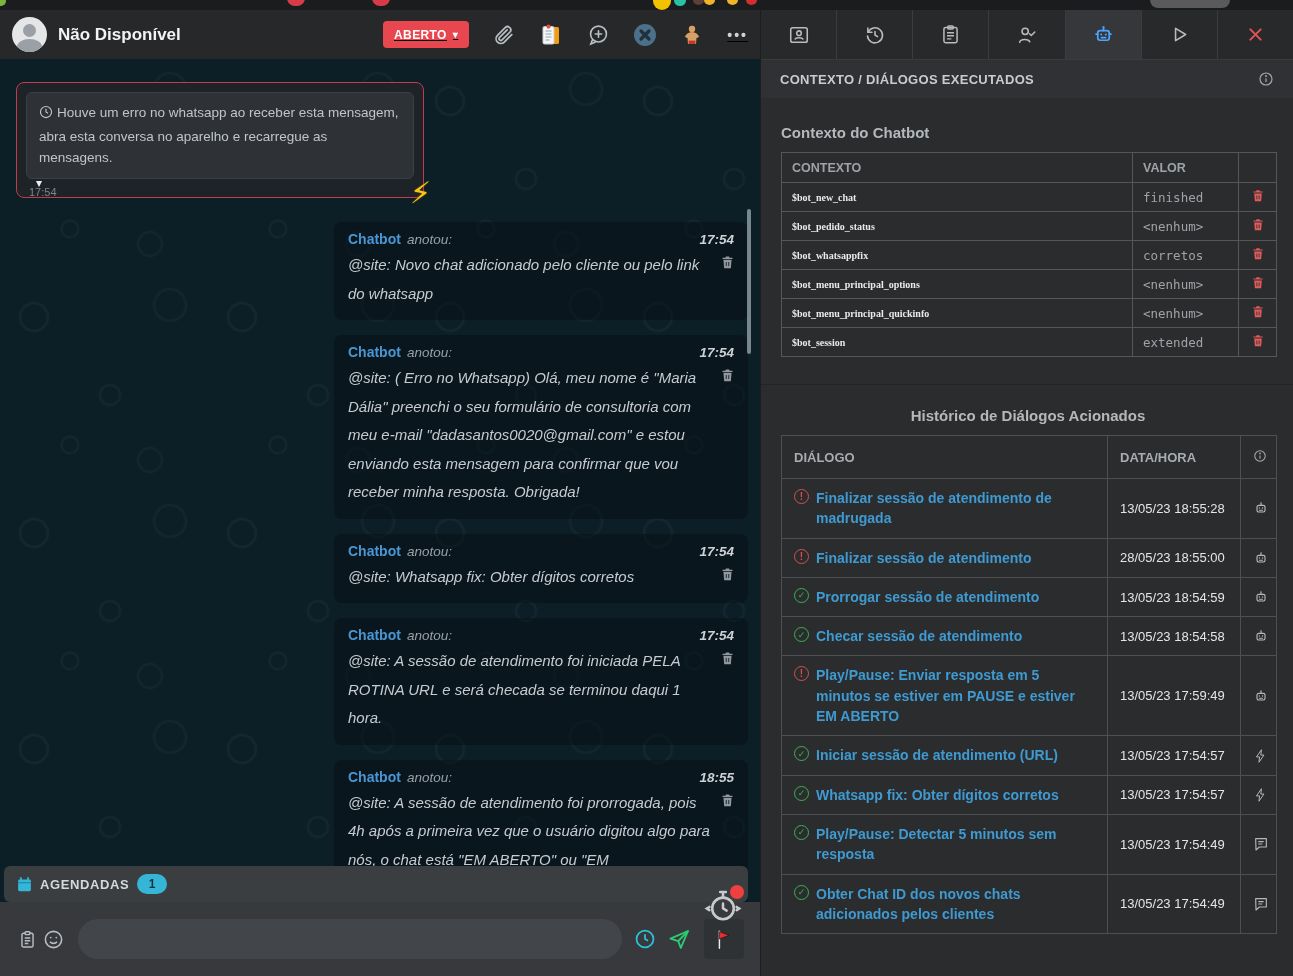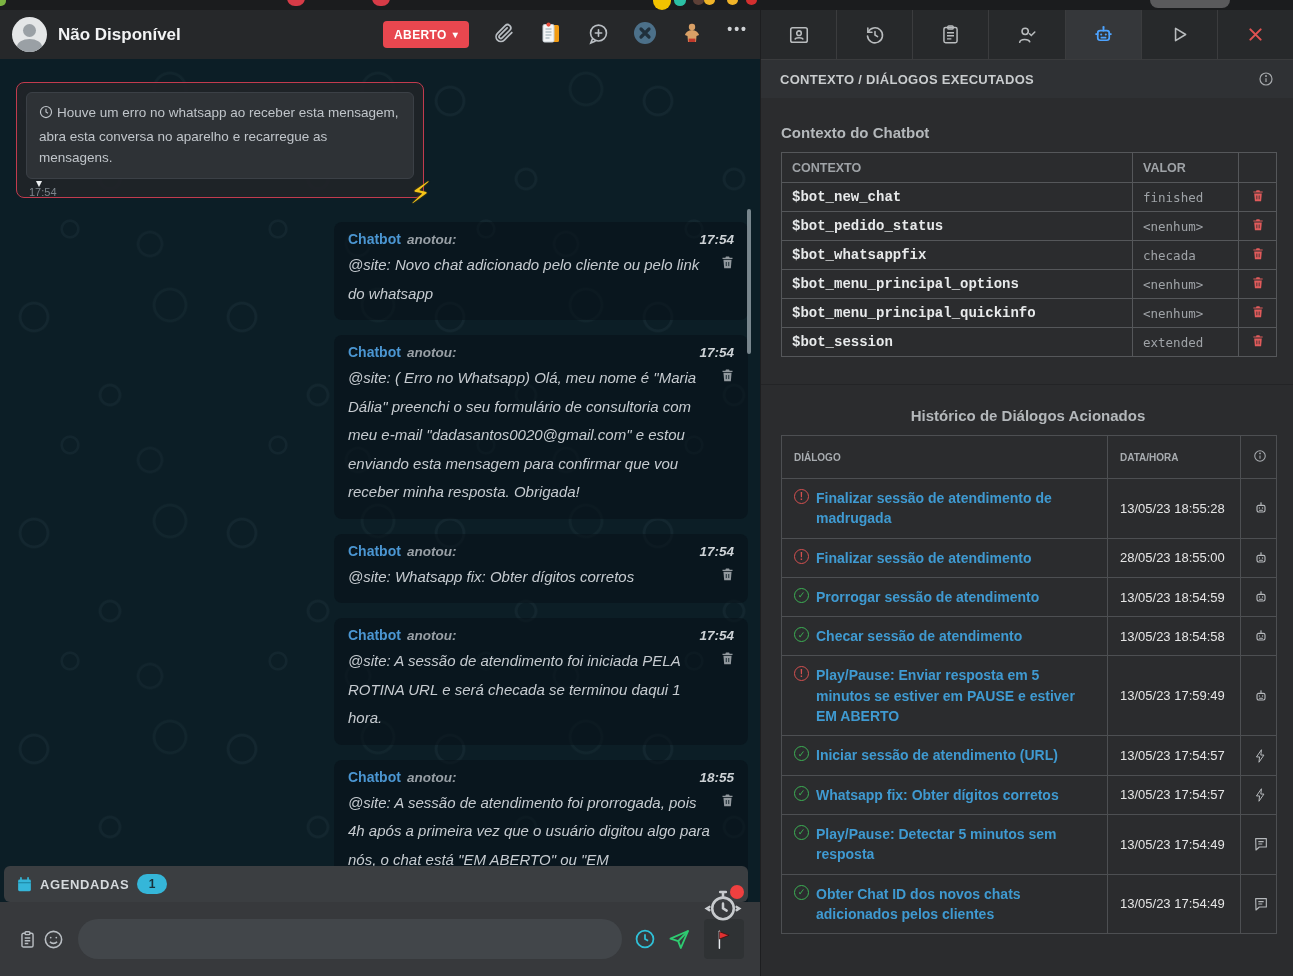--- a/index.html
+++ b/index.html
@@ -15,21 +15,21 @@
   .main{position:absolute;top:10px;left:0;width:1270px;height:966px;display:flex;}
   .chat-col{position:relative;width:760px;height:966px;flex:none;overflow:hidden;}
   .right-panel{position:relative;width:533px;height:966px;flex:none;background:#2b2c2e;border-left:1px solid #1d1e20;box-sizing:border-box;}
 
   
   .chat-header{position:absolute;top:0;left:0;right:0;height:49px;background:#26282a;display:flex;align-items:center;z-index:10;padding:0 12px;box-sizing:border-box;}
   .avatar{width:35px;height:35px;border-radius:50%;background:#e4e6e7;position:relative;overflow:hidden;flex:none;}
   .avatar:before{content:"";position:absolute;left:11px;top:7px;width:13px;height:13px;border-radius:50%;background:#9aa0a5;}
   .avatar:after{content:"";position:absolute;left:5px;top:22px;width:25px;height:16px;border-radius:50%;background:#9aa0a5;}
   .chat-title{color:#f2f3f4;font-size:17px;font-weight:bold;margin-left:11px;}
-  .hdr-right{margin-left:auto;display:flex;align-items:flex-start;gap:23px;}
+  .hdr-right{margin-left:auto;display:flex;align-items:center;gap:23px;text-decoration:underline;}
   .status-btn{background:#e8474f;color:#fff;font-size:12px;font-weight:bold;letter-spacing:.4px;border:none;border-radius:4px;height:27px;padding:0 11px;display:flex;align-items:center;gap:6px;cursor:pointer;}
   .status-btn .caret{font-size:10px;line-height:1;}
   .hicon{width:24px;height:24px;display:flex;align-items:center;justify-content:center;cursor:pointer;}
   .hicon svg{display:block;}
   .dots{color:#cfd2d5;font-size:14px;letter-spacing:2px;font-weight:bold;cursor:pointer;}
 
   
   .chat-body{position:absolute;top:49px;left:0;right:0;bottom:0;background-color:#0c1e26;
     background-image:
       radial-gradient(circle 16px at 34px 42px, rgba(160,200,212,0) 12px, rgba(160,200,212,.055) 13px, rgba(160,200,212,.055) 14.5px, rgba(160,200,212,0) 16px),
@@ -45,21 +45,21 @@
   .error-inner .clock-ic{display:inline-block;vertical-align:-2px;margin-right:4px;}
   .error-time{color:#7d858c;font-size:11px;margin:7px 0 0 3px;}
   .error-caret{position:absolute;left:19px;bottom:7px;color:#eceff1;font-size:12px;cursor:pointer;}
   .bolt-decal{position:absolute;top:36px;right:-15px;font-size:30px;color:#f5c518;text-shadow:0 0 2px #7a5a00;z-index:4;font-style:normal;}
 
   
   .messages{position:absolute;left:334px;top:163px;width:414px;display:flex;flex-direction:column;gap:15px;}
   .bubble{position:relative;background:rgba(7,17,23,.55);border-radius:8px;padding:9px 14px 12px;box-sizing:border-box;}
   .msg-head{display:flex;align-items:baseline;}
   .msg-sender{color:#4b96d2;font-weight:bold;font-size:14px;}
-  .msg-action{color:#99a0a6;font-style:italic;font-weight:bold;font-size:13.5px;margin-left:6px;}
+  .msg-action{color:#99a0a6;font-style:italic;font-weight:normal;font-size:13.5px;margin-left:6px;}
   .msg-time{margin-left:auto;color:#ccd1d5;font-size:13.5px;font-weight:bold;font-style:italic;}
   .msg-trash{position:absolute;right:13px;top:32px;cursor:pointer;opacity:.85;}
   .msg-body{color:#c6cbd0;font-style:italic;font-size:15px;line-height:1.9;margin-top:4px;padding-right:24px;}
   .msg-ic{font-style:normal;font-weight:bold;}
   .msg-ic.v-warning{color:#f0c419;}
   .msg-ic.v-flag{color:#e03131;}
   .msg-ic.v-recycle{color:#37b24d;}
 
   .chat-scrollbar{position:absolute;right:9px;top:150px;width:4px;height:145px;border-radius:2px;background:rgba(210,220,226,.55);}
 
@@ -84,26 +84,26 @@
   .tab.active{background:#35373a;}
   .panel-header{height:38px;background:#2f3134;display:flex;align-items:center;padding:0 19px;}
   .panel-title{color:#c9ccce;font-weight:bold;font-size:13px;letter-spacing:.3px;}
   .panel-info{margin-left:auto;cursor:pointer;display:flex;}
   .panel-content{padding:16px 18px 2px 20px;}
   .section-title{color:#b4b8bb;font-size:15px;font-weight:bold;margin:10px 0 11px;}
   table{border-collapse:collapse;width:495px;table-layout:fixed;}
   .ctx-table, .ctx-table th, .ctx-table td{border:1px solid #55575a;}
   .ctx-table th{height:29px;text-align:left;padding:0 10px;color:#9fa3a7;font-size:12.5px;font-weight:bold;}
   .ctx-table td{height:28px;padding:0 10px;}
-  .ctx-key{font-family:Liberation Mono, monospace;font-weight:bold;color:#e8eaeb;font-size:14px;}
+  .ctx-key{font-family:Liberation Serif, serif;font-weight:bold;color:#e8eaeb;font-size:10px;}
   .ctx-val{font-family:"DejaVu Sans Mono",monospace;color:#9fa3a7;font-size:12.5px;}
   .cell-del{text-align:center;cursor:pointer;}
   .panel-divider{height:1px;background:#232426;margin:27px -18px 0 -20px;}
   .hist-table, .hist-table th, .hist-table td{border:1px solid #4d4f52;}
-  .hist-table th{height:42px;text-align:left;padding:0 12px;color:#a8acb0;font-size:10px;font-weight:bold;}
+  .hist-table th{height:42px;text-align:left;padding:0 12px;color:#a8acb0;font-size:13px;font-weight:bold;}
   .hist-table td{padding:9px 12px;vertical-align:middle;}
   .dlg-cell{display:flex;align-items:flex-start;gap:7px;}
   .status-ic{flex:none;width:15px;height:15px;border-radius:50%;border:1.5px solid;box-sizing:border-box;font-size:10px;font-weight:bold;display:flex;align-items:center;justify-content:center;margin-top:1px;font-style:normal;}
   .status-ic.v-error{color:#d45050;border-color:#d45050;}
   .status-ic.v-error:before{content:"!";}
   .status-ic.v-ok{color:#3cb054;border-color:#3cb054;}
   .status-ic.v-ok:before{content:"\2713";font-size:9px;}
   .dlg-label{color:#3f9ad1;font-weight:bold;font-size:14px;line-height:1.45;cursor:pointer;}
   .dt-cell{color:#e5e5e5;font-size:13px;white-space:nowrap;}
   .act-cell{text-align:center;}
@@ -446,21 +446,21 @@
                   <svg width="14" height="15" viewBox="0 0 24 24" fill="#e15b5b">
                     <path d="M9.5 3h5l.9 2H20v2H4V5h4.6l.9-2z"></path>
                     <path d="M5.5 8.5h13L17.3 22H6.7L5.5 8.5z"></path>
                     <path d="M10 12v6.5M14 12v6.5" stroke="#2b2c2e" stroke-width="1.4"></path>
                   </svg>
                 </td>
               </tr>
 
               <tr>
                 <td class="ctx-key">$bot_whatsappfix</td>
-                <td class="ctx-val">checada</td>
+                <td class="ctx-val">corretos</td>
                 <td class="cell-del">
                   <svg width="14" height="15" viewBox="0 0 24 24" fill="#e15b5b">
                     <path d="M9.5 3h5l.9 2H20v2H4V5h4.6l.9-2z"></path>
                     <path d="M5.5 8.5h13L17.3 22H6.7L5.5 8.5z"></path>
                     <path d="M10 12v6.5M14 12v6.5" stroke="#2b2c2e" stroke-width="1.4"></path>
                   </svg>
                 </td>
               </tr>
 
               <tr>

